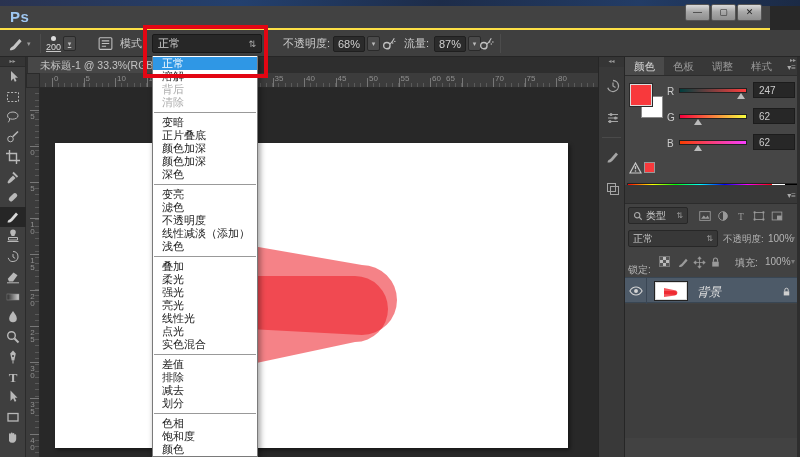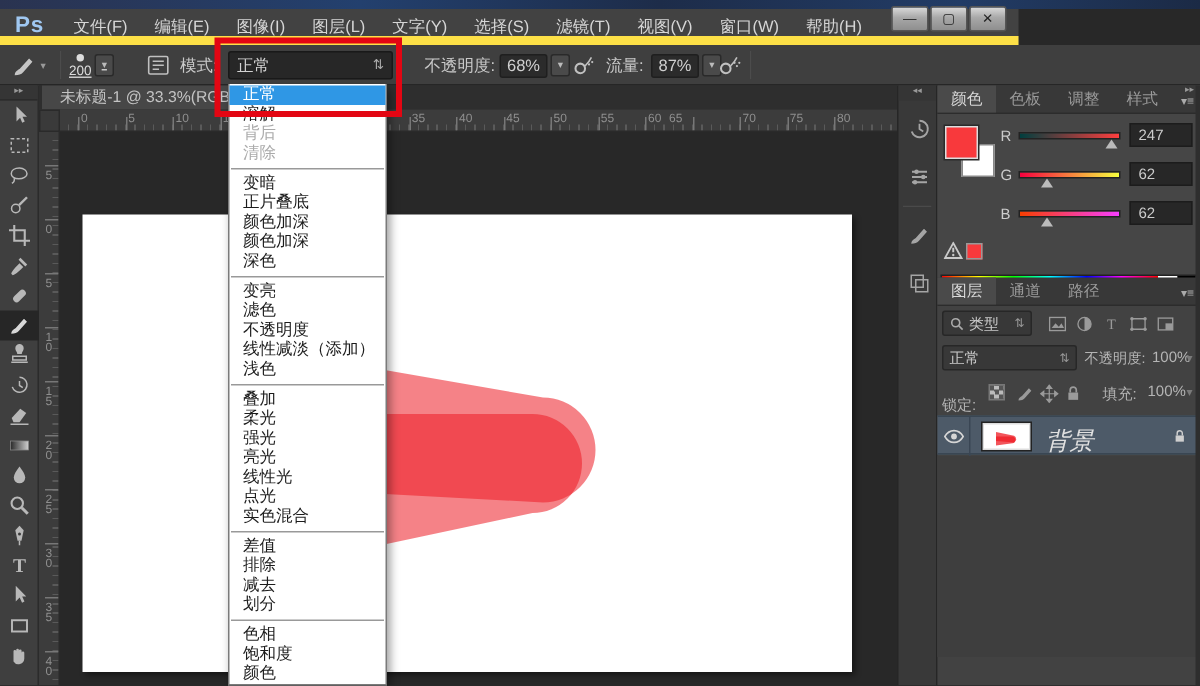--- a/index.html
+++ b/index.html
@@ -3,21 +3,21 @@
 <meta charset="utf-8">
 <style>
   * { margin:0; padding:0; box-sizing:border-box; }
   html,body { width:800px; height:457px; overflow:hidden; }
   body { font-family:"Liberation Sans","DejaVu Sans",sans-serif; background:#282828; position:relative; color:#ccc; }
   #app { position:absolute; inset:0; width:800px; height:457px; }
 
   
   #aero-strip { position:absolute; left:0; top:0; width:800px; height:6px;
     background:linear-gradient(to right,#2a3350,#23406e 30%,#1d2c49 55%,#223c66 80%,#1b2a45); }
-  #menubar { position:absolute; left:0; top:6px; width:679px; height:24px; background:#424242; border-bottom:6px solid #fde047; }
+  #menubar { position:absolute; left:0; top:6px; width:770px; height:24px; background:#424242; border-bottom:2px solid #fde047; }
   #ps-logo { position:absolute; left:10px; top:2px; font-size:15px; font-weight:bold; color:#9fc7f1; letter-spacing:0.5px; }
   #menu-items { position:absolute; left:40px; top:0; height:24px; display:flex; align-items:center; }
   .menu-item { padding:0 9px; font-size:11px; color:#d6d6d6; height:24px; line-height:24px; cursor:default; }
   #win-controls { position:absolute; right:8px; top:-2px; display:flex; }
   .win-btn { width:25px; height:17px; margin-left:1px; background:linear-gradient(#d9d9d9,#a8a8a8 45%,#8f8f8f);
     border:1px solid #555; border-radius:2px; font-size:9px; color:#222; text-align:center; line-height:15px; }
 
   
   #optionsbar { position:absolute; left:0; top:30px; width:800px; height:27px; background:#3f3f3f; border-bottom:1px solid #262626; }
   .ob { position:absolute; top:0; height:27px; display:flex; align-items:center; font-size:11px; color:#c9c9c9; }
@@ -96,21 +96,21 @@
   .lrow { position:absolute; left:0; width:175px; height:22px; }
   .combo { position:absolute; background:#383838; border:1px solid #272727; border-radius:2px; height:17px;
     display:flex; align-items:center; font-size:10px; color:#c9c9c9; padding:0 4px; }
   .combo .updown { margin-left:auto; font-size:8px; color:#999; }
   .dim { color:#7a7a7a; }
   .small-label { font-size:10px; color:#b5b5b5; }
   .filter-icon { display:flex; align-items:center; justify-content:center; width:16px; height:16px; }
   #layer-row { position:absolute; left:0; top:73px; width:175px; height:26px; background:#4d5a68; border-top:1px solid #394653; border-bottom:1px solid #394653; }
   #eye-cell { position:absolute; left:0; top:0; width:22px; height:26px; border-right:1px solid #3a4654; display:flex; align-items:center; justify-content:center; }
   #layer-thumb { position:absolute; left:30px; top:4px; width:32px; height:18px; background:#fff; border:1px solid #ddd; outline:1px solid #222; }
-  #layer-name { position:absolute; left:72px; top:6px; font-size:16px; font-style:italic; color:#e0e0e0; }
+  #layer-name { position:absolute; left:72px; top:6px; font-size:12px; font-style:italic; color:#e0e0e0; }
   #layer-lock { position:absolute; right:8px; top:6px; }
   #layers-empty { position:absolute; left:0; top:100px; width:175px; height:134px; background:#3e3e3e; }
   #panel-edge { position:absolute; right:0; top:0; width:3px; height:400px; background:#2e2e2e; }
 
   
   #blend-list { position:absolute; left:152px; top:56px; width:106px; z-index:40; background:#fff;
     border:1px solid #7a7a7a; border-top:none; box-shadow:2px 3px 6px rgba(0,0,0,0.4); padding-top:1px; }
   .bl-item { height:13px; line-height:13px; font-size:11px; color:#1c1c1c; padding-left:9px; white-space:nowrap; }
   .bl-item.selected { background:#2f97e5; color:#fff; }
   .bl-item.disabled { color:#ababab; }
@@ -120,32 +120,20 @@
 </style>
 </head>
 <body>
 
 <div id="app">
 
   <div id="aero-strip"></div>
 
   <div id="menubar">
     <span id="ps-logo">Ps</span>
-    <div id="menu-items">
-        <span class="menu-item">文件(F)</span>
-        <span class="menu-item">编辑(E)</span>
-        <span class="menu-item">图像(I)</span>
-        <span class="menu-item">图层(L)</span>
-        <span class="menu-item">文字(Y)</span>
-        <span class="menu-item">选择(S)</span>
-        <span class="menu-item">滤镜(T)</span>
-        <span class="menu-item">视图(V)</span>
-        <span class="menu-item">窗口(W)</span>
-        <span class="menu-item">帮助(H)</span>
-      </div>
     <div id="win-controls">
         <div class="win-btn">—</div>
         <div class="win-btn">▢</div>
         <div class="win-btn">✕</div>
       </div>
   </div>
 
   <div id="optionsbar">
     <div class="ob" style="left:7px">
       <svg width="18" height="18" viewBox="0 0 16 16">
@@ -466,25 +454,20 @@
         </div>
         <div id="gamut-swatch"></div>
         <div id="spectrum">
           <div id="spectrum-bar"></div>
           <div id="spectrum-white"></div>
           <div id="spectrum-black"></div>
         </div>
       </div>
 
       <div class="tabrow">
-        <span id="layers-tabs-holder" style="display:flex">
-            <span class="ptab active">图层</span>
-            <span class="ptab">通道</span>
-            <span class="ptab">路径</span>
-          </span>
         <span class="panel-menu" style="top:6px">▾≡</span>
       </div>
       <div id="layers-content">
         <div class="lrow" style="top:3px">
           <div class="combo" style="left:3px; top:0; width:60px">
             <svg width="10" height="10" viewBox="0 0 12 12" style="margin-right:3px">
                 <circle cx="5" cy="5" r="3.2" fill="none" stroke="#aaa" stroke-width="1.3"></circle>
                 <path d="M7.5 7.5 L10.5 10.5" stroke="#aaa" stroke-width="1.3"></path>
               </svg>
             <span>类型</span>

